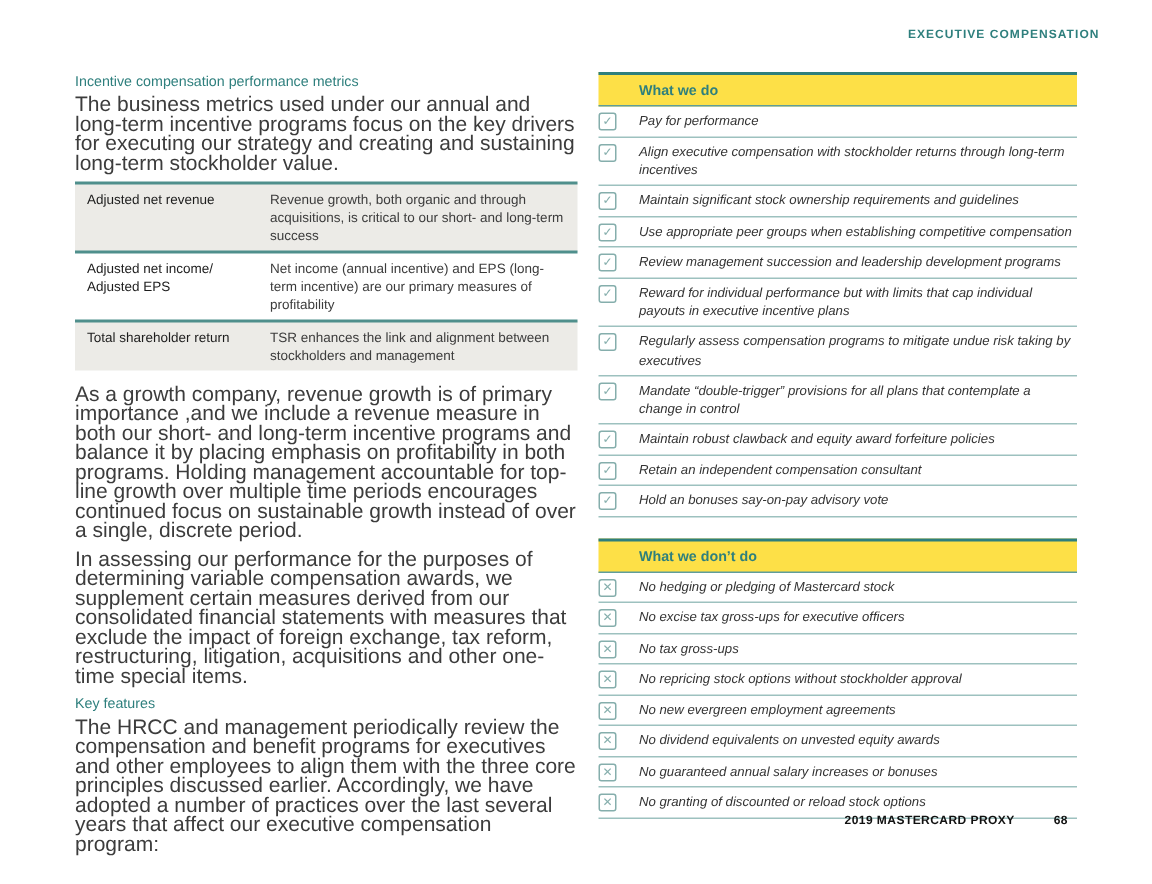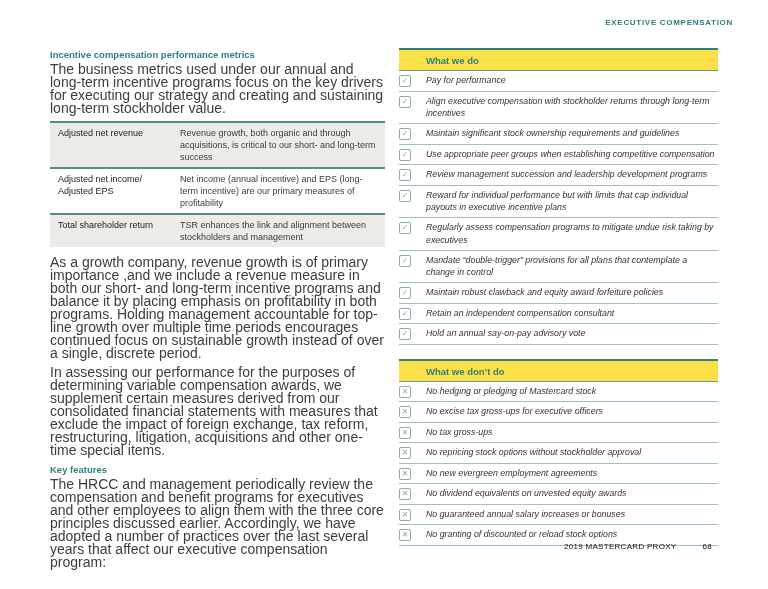--- a/index.html
+++ b/index.html
@@ -17,21 +17,21 @@
     color: #2e7f7d; text-transform: uppercase;
   }
   .columns {
     position: absolute; top: 48px; left: 50px; right: 50px;
     display: flex; gap: 14px;
   }
   .left-col { width: 335px; flex: none; }
   .right-col { flex: 1; min-width: 0; }
 
   .section-heading {
-    font-size: 9.5px; font-weight: bold; color: #2e7f7d;
+    font-size: 9.5px; font-weight: normal; color: #2e7f7d;
     margin: 0 0 2px 0; line-height: 13px;
   }
   .body-para {
     font-size: 14px; line-height: 13px; margin: 0 0 6px 0; color: #3c3c3c;
   }
 
   table.metrics {
     width: 100%; border-collapse: collapse;
     margin: 6px 0 9px 0;
     border-top: 2px solid #4f8f8c;
@@ -65,21 +65,21 @@
     font-size: 8px; line-height: 8px; color: #85aeac;
     font-family: "DejaVu Sans", sans-serif;
   }
   .check-item-label {
     margin-left: 15px; font-size: 8.8px; line-height: 12.5px; color: #333333; font-style: italic;
   }
 
   .page-footer {
     position: absolute; top: 542px; right: 56px;
     display: flex; gap: 26px;
-    font-size: 8px; font-weight: normal; letter-spacing: 0.3px; color: #111111; justify-content: space-between;
+    font-size: 8px; font-weight: bold; letter-spacing: 0.3px; color: #111111; justify-content: space-between;
   }
 </style>
 </head>
 <body>
 
 <div class="page-header">EXECUTIVE COMPENSATION</div>
 
 <div class="columns">
 
   <div class="left-col">
@@ -148,21 +148,21 @@
       <div class="check-item">
         <span class="checkbox">✓</span>
         <span class="check-item-label">Maintain robust clawback and equity award forfeiture policies</span>
       </div>
       <div class="check-item">
         <span class="checkbox">✓</span>
         <span class="check-item-label">Retain an independent compensation consultant</span>
       </div>
       <div class="check-item">
         <span class="checkbox">✓</span>
-        <span class="check-item-label">Hold an annual say-on-pay advisory vote</span>
+        <span class="check-item-label">Hold an bonuses say-on-pay advisory vote</span>
       </div>
     </div>
 
     <div class="checklist-section">
       <div class="band">What we don’t do</div>
       <div class="check-item">
         <span class="checkbox">✕</span>
         <span class="check-item-label">No hedging or pledging of Mastercard stock</span>
       </div>
       <div class="check-item">

